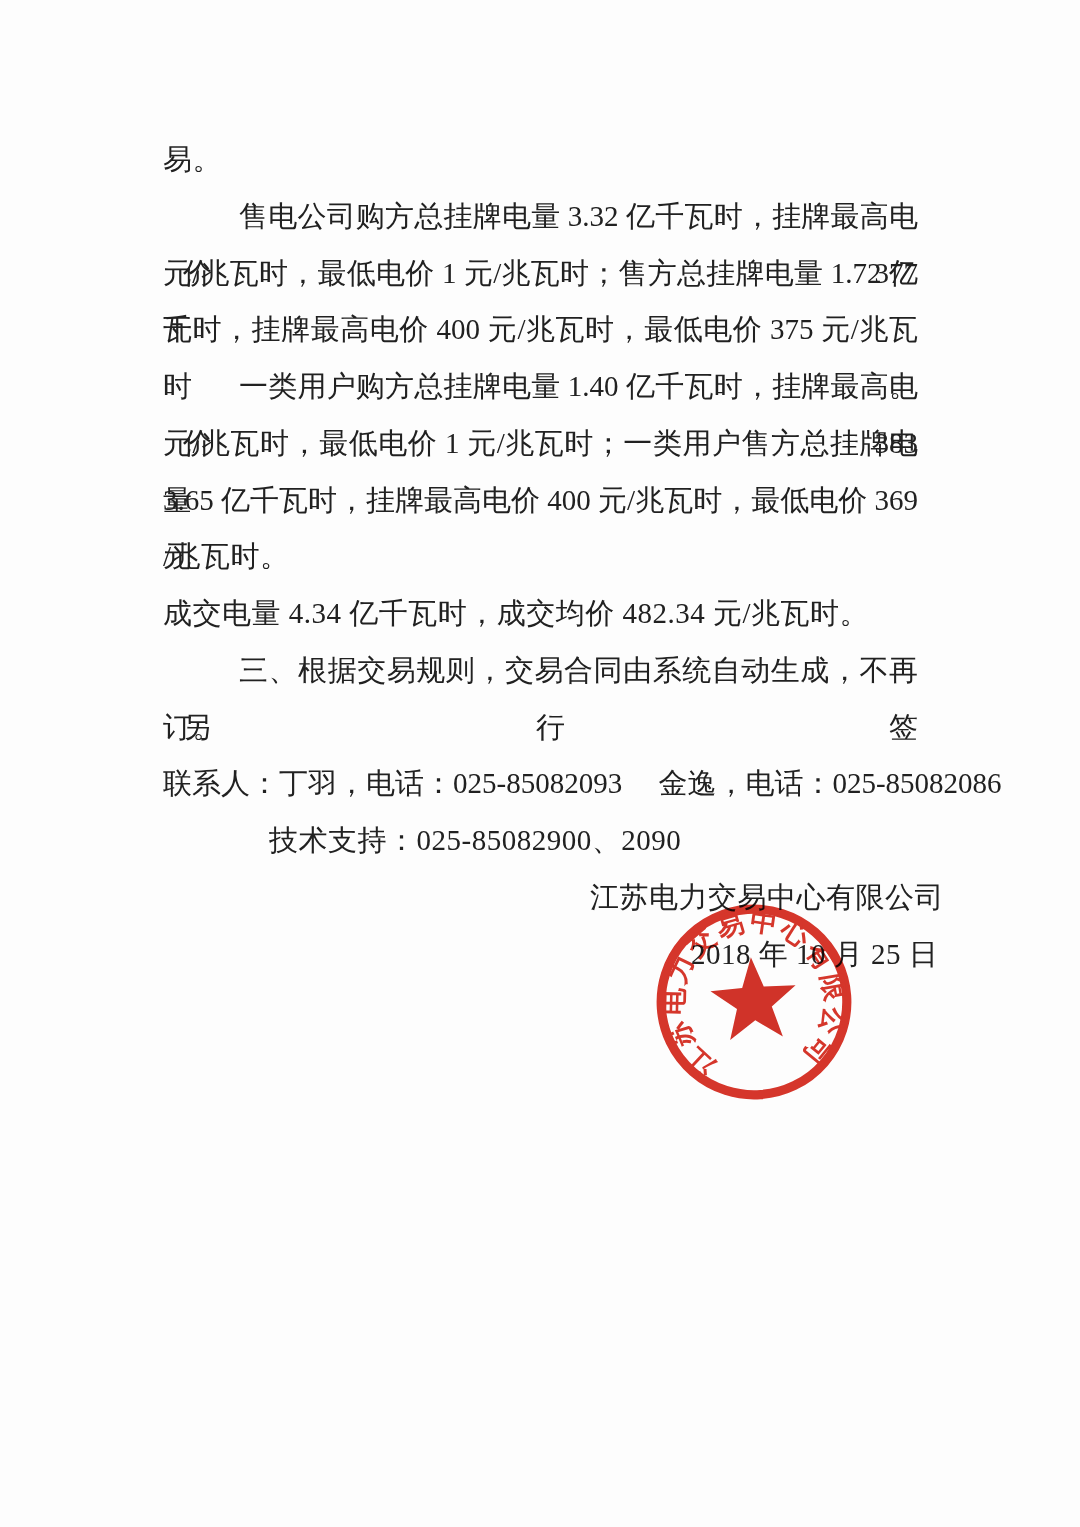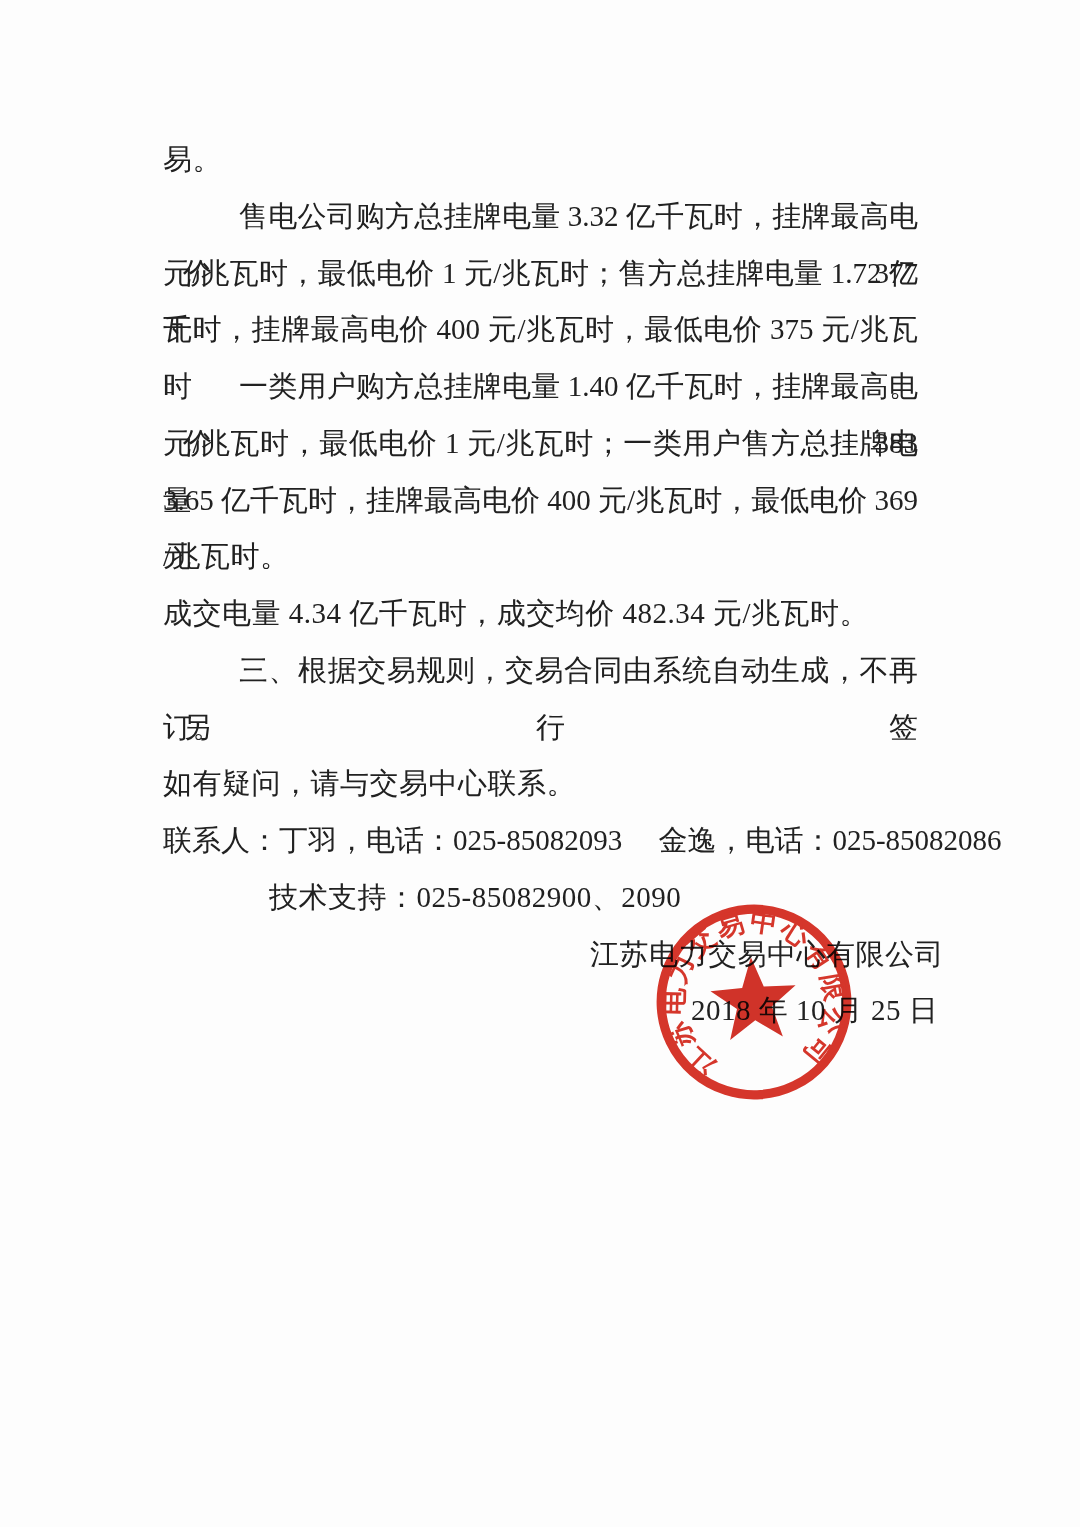--- a/index.html
+++ b/index.html
@@ -67,21 +67,20 @@
     <div class="line just indent">售电公司购方总挂牌电量 3.32 亿千瓦时，挂牌最高电价 377</div>
     <div class="line just">元/兆瓦时，最低电价 1 元/兆瓦时；售方总挂牌电量 1.72 亿千</div>
     <div class="line just">瓦时，挂牌最高电价 400 元/兆瓦时，最低电价 375 元/兆瓦时。</div>
     <div class="line just indent">一类用户购方总挂牌电量 1.40 亿千瓦时，挂牌最高电价 383</div>
     <div class="line just">元/兆瓦时，最低电价 1 元/兆瓦时；一类用户售方总挂牌电量</div>
     <div class="line just">3.65 亿千瓦时，挂牌最高电价 400 元/兆瓦时，最低电价 369 元</div>
     <div class="line">/兆瓦时。</div>
     <div class="line">成交电量 4.34 亿千瓦时，成交均价 482.34 元/兆瓦时。</div>
     <div class="line just indent">三、根据交易规则，交易合同由系统自动生成，不再另行签</div>
     <div class="line">订。</div>
-    <div class="line">如有疑问，请与交易中心联系。</div>
     <div class="line contact">联系人：丁羽，电话：025-85082093　 金逸，电话：025-85082086</div>
     <div class="line tech">技术支持：025-85082900、2090</div>
     <div class="line sig-company">江苏电力交易中心有限公司</div>
     <div class="line sig-date">2018 年 10 月 25 日</div>
   </div>
 
   <div class="seal">
     <svg viewBox="0 0 200 200" xmlns="http://www.w3.org/2000/svg">
       <defs>
         <path id="sealArc" d="M 65,160.6 A 70,70 0 1 1 135,160.6" fill="none"></path>

